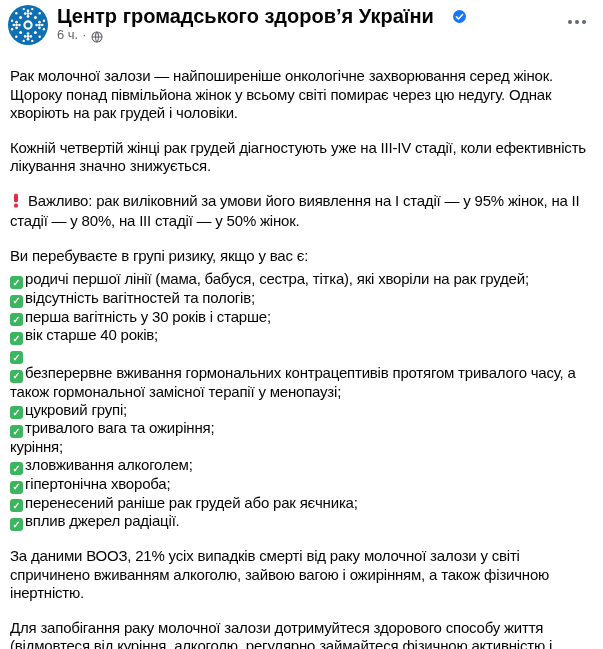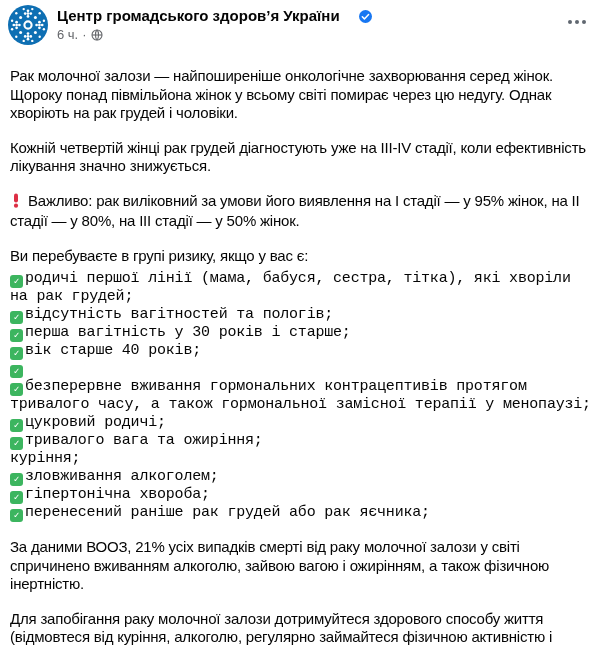--- a/index.html
+++ b/index.html
@@ -22,26 +22,26 @@
   }
   .avatar {
     width: 40px; height: 40px;
     border-radius: 50%;
     flex: 0 0 auto;
     cursor: pointer;
   }
   .header-info { margin-left: 9px; padding-top: 2px; }
   .name-row {
     display: flex; align-items: center; gap: 19px;
-    font-size: 15px; font-weight: 700; color: #050505;
+    font-size: 20px; font-weight: 700; color: #050505;
     cursor: pointer; line-height: 18px;
   }
   .verified { display: inline-flex; margin-top: 1px; }
   .meta-row {
-    display: flex; align-items: center; gap: 4px;
+    display: flex; align-items: flex-end; gap: 4px;
     margin-top: 2px;
     font-size: 13px; color: #65676b; line-height: 16px;
     cursor: pointer;
   }
   .more-btn {
     position: absolute; top: 10px; right: 10px;
     width: 32px; height: 24px;
     display: flex; align-items: center; justify-content: center; gap: 3px;
     border-radius: 14px; cursor: pointer; background: transparent; border: none;
   }
@@ -53,21 +53,21 @@
     font-size: 15px;
     line-height: 18.5px;
     letter-spacing: -0.2px;
     color: #050505;
   }
   .body p { margin: 16px 0 5px 0; }
 
   .excl-icon { display: inline-block; vertical-align: -2px; margin-right: 6px; }
 
   .risk-list { margin: 0 0 5px 0; }
-  .risk-item { line-height: 18px; font-family: Liberation Mono, monospace; }
+  .risk-item { line-height: 18px; }
   .check {
     display: inline-flex; align-items: center; justify-content: center;
     width: 13px; height: 13px;
     border-radius: 3px;
     background: #3cb55f;
     vertical-align: -1.5px;
     margin-right: 2px;
   }
   .check::after {
     content: "\2713";
@@ -178,25 +178,26 @@
 
     <p>Ви перебуваєте в групі ризику, якщо у вас є:</p>
 
     <div class="risk-list">
       <div class="risk-item"><span class="check"></span><span>родичі першої лінії (мама, бабуся, сестра, тітка), які хворіли на рак грудей;</span></div>
       <div class="risk-item"><span class="check"></span><span>відсутність вагітностей та пологів;</span></div>
       <div class="risk-item"><span class="check"></span><span>перша вагітність у 30 років і старше;</span></div>
       <div class="risk-item"><span class="check"></span><span>вік старше 40 років;</span></div>
       <div class="risk-item"><span class="check"></span></div>
       <div class="risk-item"><span class="check"></span><span>безперервне вживання гормональних контрацептивів протягом тривалого часу, а також гормональної замісної терапії у менопаузі;</span></div>
-      <div class="risk-item"><span class="check"></span><span>цукровий родичі;</span></div>
+      <div class="risk-item"><span class="check"></span><span>цукровий групі;</span></div>
       <div class="risk-item"><span class="check"></span><span>тривалого вага та ожиріння;</span></div>
       <div class="risk-item"><span>куріння;</span></div>
       <div class="risk-item"><span class="check"></span><span>зловживання алкоголем;</span></div>
       <div class="risk-item"><span class="check"></span><span>гіпертонічна хвороба;</span></div>
       <div class="risk-item"><span class="check"></span><span>перенесений раніше рак грудей або рак яєчника;</span></div>
+      <div class="risk-item"><span class="check"></span><span>вплив джерел радіації.</span></div>
     </div>
 
     <p>За даними ВООЗ, 21% усіх випадків смерті від раку молочної залози у світі спричинено вживанням алкоголю, зайвою вагою і ожирінням, а також фізичною інертністю.</p>
     <p>Для запобігання раку молочної залози дотримуйтеся здорового способу життя (відмовтеся від куріння, алкоголю, регулярно займайтеся фізичною активністю і підтримуйте нормальну масу тіла), а також вчасно проходьте медогляди. Проконсультуйтеся зі своїм лікарем щодо того, як часто вам потрібні профілактичні огляди — це залежить від вашого віку та факторів ризику, які можуть вплинути на розвиток раку.</p>
 
   </div>
 </div>
 
 </body></html>

